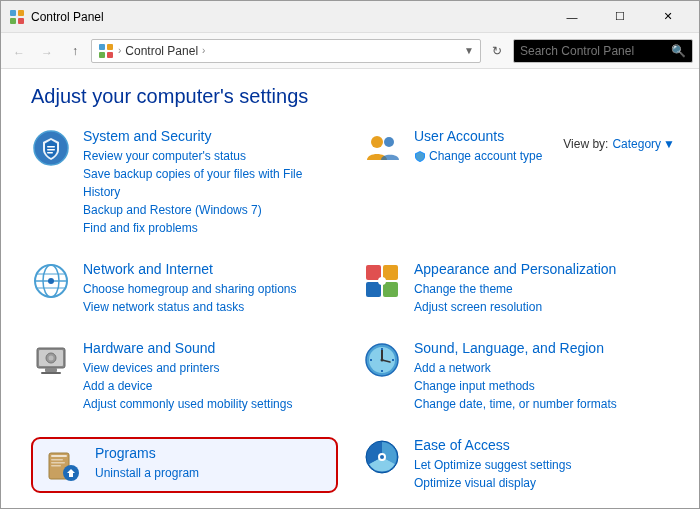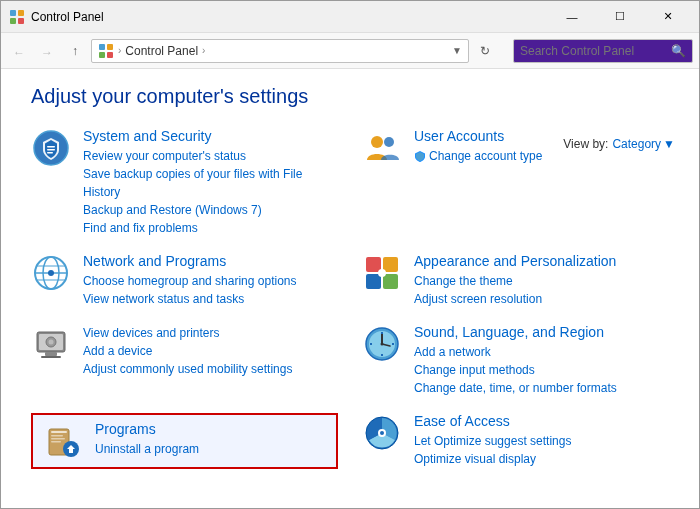--- a/index.html
+++ b/index.html
@@ -101,27 +101,26 @@
       justify-content: center;
       cursor: pointer;
       color: #555;
       font-size: 12px;
     }
 
     .search-box {
       height: 24px;
       width: 180px;
       border: 1px solid #c0c0c0;
-      background: #4c1d95;
+      background: #000000;
       display: flex;
       align-items: center;
       padding: 0 6px;
       border-radius: 2px;
       gap: 4px;
-      margin-left: 12px;
     }
     .search-box input {
       border: none;
       outline: none;
       font-size: 12px;
       color: #aaa;
       background: transparent;
       flex: 1;
       width: 100%;
     }
@@ -154,21 +153,21 @@
       color: #0066cc;
       cursor: pointer;
       display: flex;
       align-items: flex-start;
       gap: 2px;
     }
 
     .categories-grid {
       display: grid;
       grid-template-columns: 1fr 1fr;
-      gap: 16px 24px;
+      gap: 24px 24px;
     }
 
     .category-item {
       display: flex;
       align-items: flex-start;
       gap: 12px;
     }
 
     .cat-icon {
       width: 40px;
@@ -198,21 +197,21 @@
     }
 
     .cat-link.shield {
       display: flex;
       align-items: center;
       gap: 3px;
     }
 
     .programs-item {
       border: 2px solid #cc0000;
-      border-radius: 0;
+      border-radius: 9px;
       padding: 6px 10px;
       background: #f0f4ff;
     }
   </style>
 </head>
 <body>
 
 <div class="title-bar">
   <div class="title-bar-icon">
 
@@ -319,21 +318,21 @@
           <svg width="40" height="40" viewBox="0 0 40 40">
             <circle cx="20" cy="20" r="16" fill="none" stroke="#4a9fd4" stroke-width="2"></circle>
             <ellipse cx="20" cy="20" rx="8" ry="16" fill="none" stroke="#4a9fd4" stroke-width="1.5"></ellipse>
             <line x1="4" y1="20" x2="36" y2="20" stroke="#4a9fd4" stroke-width="1.5"></line>
             <line x1="6" y1="13" x2="34" y2="13" stroke="#4a9fd4" stroke-width="1"></line>
             <line x1="6" y1="27" x2="34" y2="27" stroke="#4a9fd4" stroke-width="1"></line>
             <circle cx="20" cy="20" r="3" fill="#1e6bb8"></circle>
           </svg>
         </div>
         <div class="cat-content">
-          <span class="cat-title">Network and Programs</span>
+          <span class="cat-title">Network and Internet</span>
           <span class="cat-link">Choose homegroup and sharing options</span>
           <span class="cat-link">View network status and tasks</span>
         </div>
       </div>
 
       <div class="category-item">
         <div class="cat-icon">
           <svg width="40" height="40" viewBox="0 0 40 40">
             <rect x="4" y="4" width="15" height="15" rx="2" fill="#e05050"></rect>
             <rect x="21" y="4" width="15" height="15" rx="2" fill="#e8a020"></rect>
@@ -354,20 +353,21 @@
           <svg width="40" height="40" viewBox="0 0 40 40">
             <rect x="6" y="8" width="28" height="20" rx="2" fill="#888" stroke="#666" stroke-width="1"></rect>
             <rect x="8" y="10" width="24" height="16" rx="1" fill="#ccc"></rect>
             <circle cx="20" cy="18" r="5" fill="#999" stroke="#777" stroke-width="1"></circle>
             <circle cx="20" cy="18" r="2.5" fill="#bbb"></circle>
             <rect x="14" y="28" width="12" height="4" rx="1" fill="#888"></rect>
             <rect x="10" y="32" width="20" height="2" rx="1" fill="#666"></rect>
           </svg>
         </div>
         <div class="cat-content">
+          <span class="cat-title">Hardware and Sound</span>
           <span class="cat-link">View devices and printers</span>
           <span class="cat-link">Add a device</span>
           <span class="cat-link">Adjust commonly used mobility settings</span>
         </div>
       </div>
 
       <div class="category-item">
         <div class="cat-icon">
           <svg width="40" height="40" viewBox="0 0 40 40">
             <circle cx="20" cy="20" r="16" fill="#4a9fd4" stroke="#1e6bb8" stroke-width="1.5"></circle>

